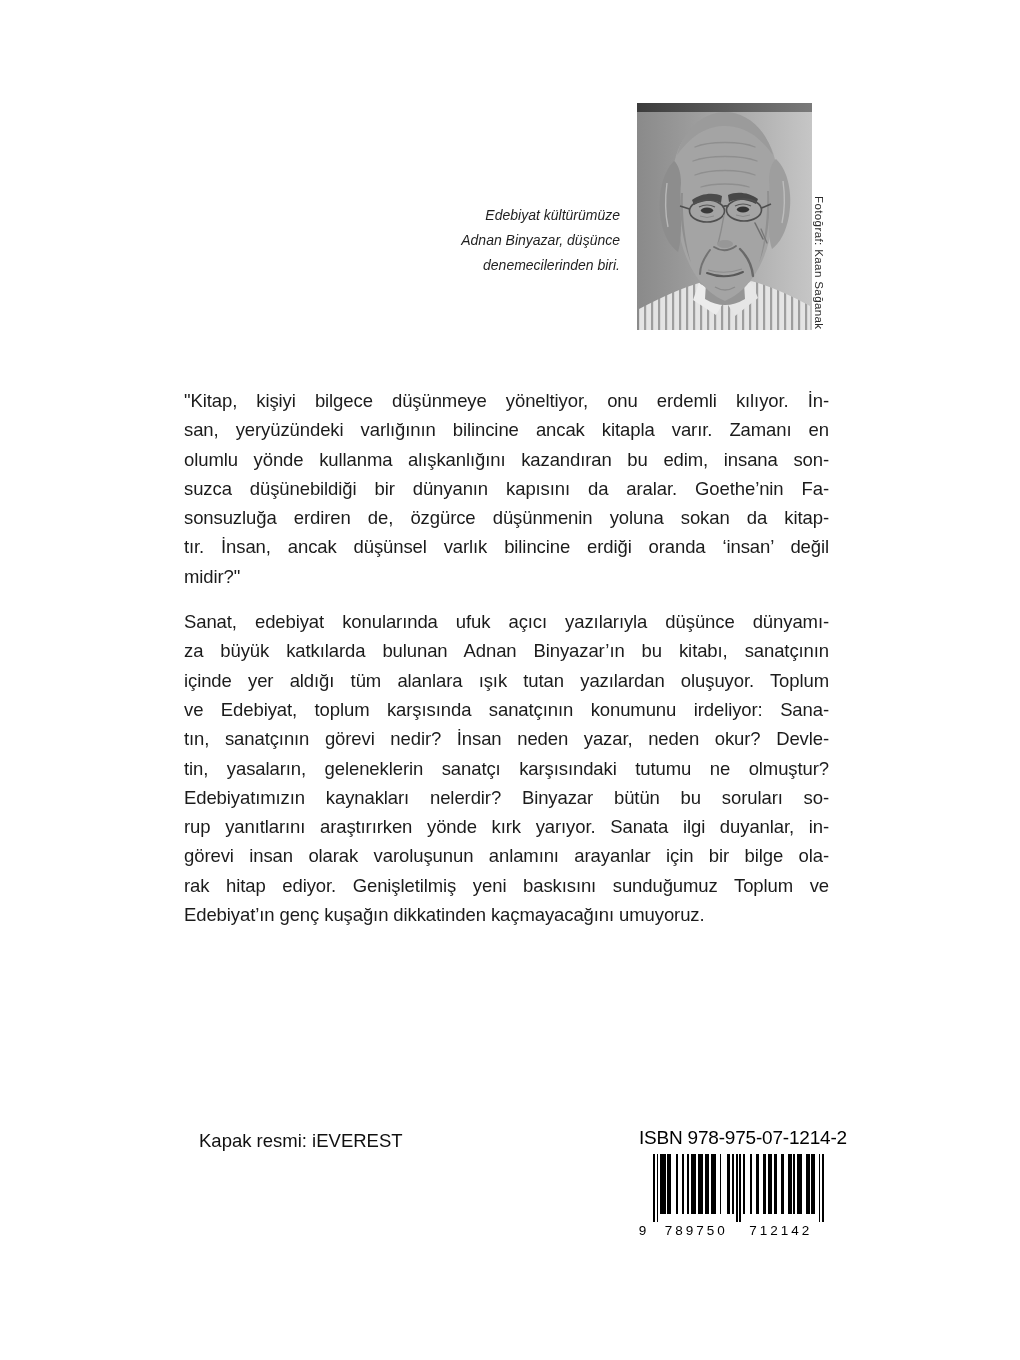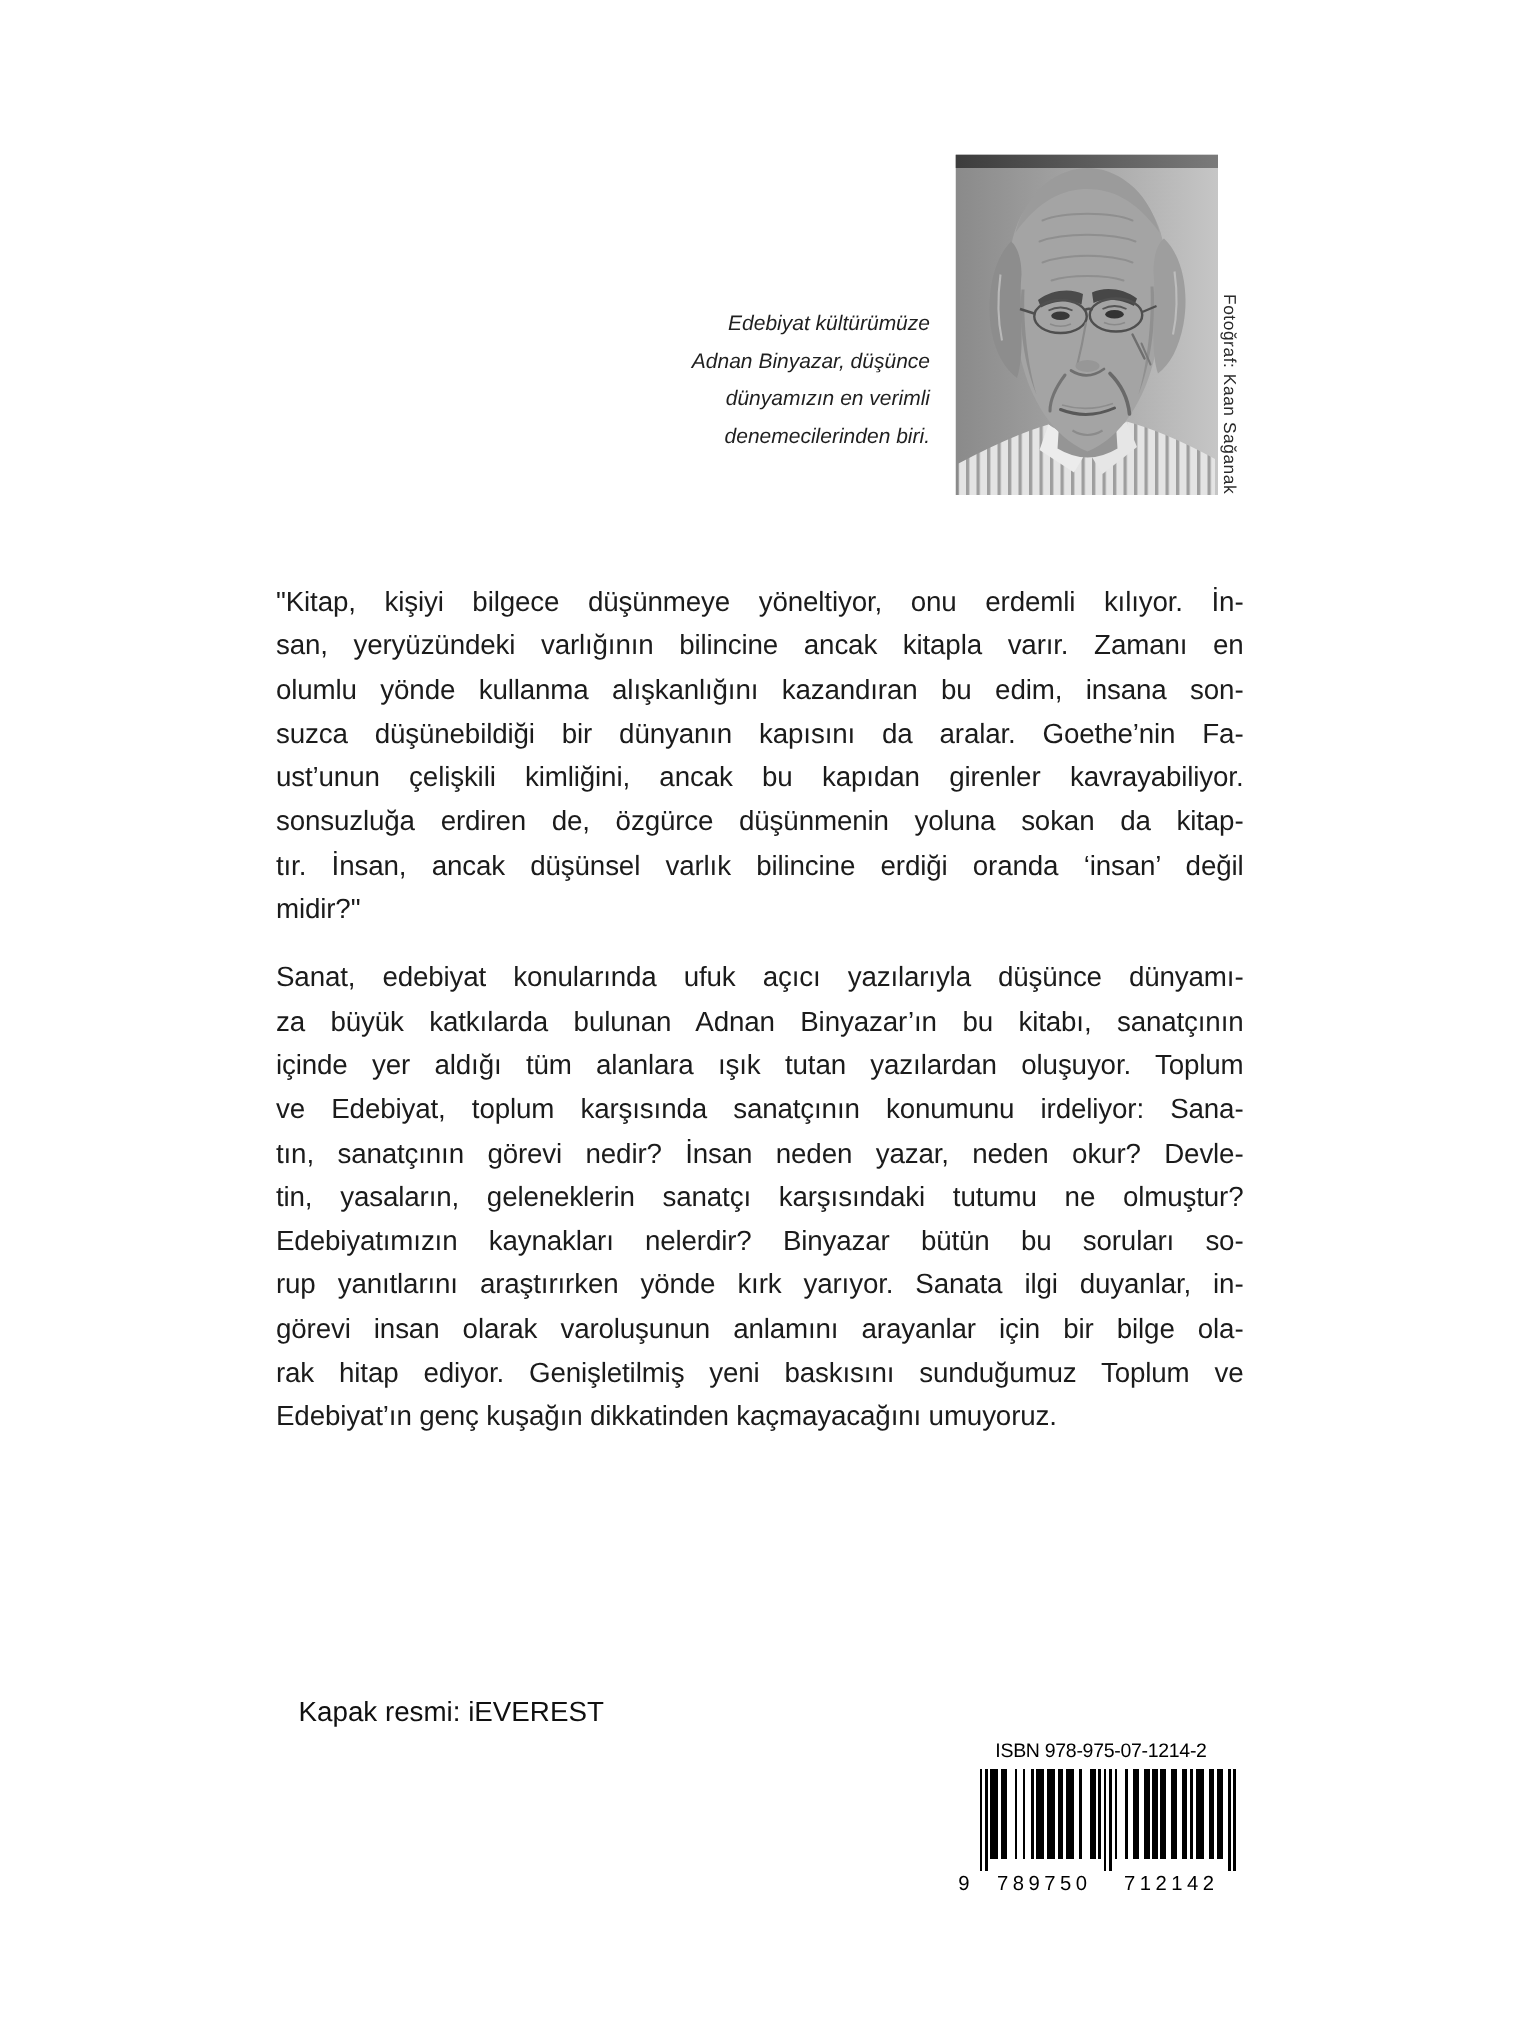--- a/index.html
+++ b/index.html
@@ -24,32 +24,31 @@
     position:absolute;left:184px;top:386px;width:645px;
     font-size:18.5px;line-height:29.3px;letter-spacing:-0.1px;color:#1b1b1b;
   }
   .para{margin:0 0 16px 0;}
   .line{text-align:justify;text-align-last:justify;}
   .line.last{text-align-last:left;}
   .it{}
   
   .kapak{position:absolute;left:199px;top:1130px;font-size:18.5px;color:#101010;}
   .isbn{position:absolute;left:639px;top:1127px;width:190px;text-align:center;}
-  .isbn-label{font-size:13px;letter-spacing:-0.2px;color:#000;white-space:nowrap;margin-top:32px;}
+  .isbn-label{font-size:19px;letter-spacing:-0.2px;color:#000;white-space:nowrap;}
   #barcode{display:block;margin:5px auto 0 auto;}
 </style>
 </head>
 <body>
 
 <div class="page">
 
   <div class="intro" id="intro">
       <div>Edebiyat kültürümüze</div>
       <div>Adnan Binyazar, düşünce</div>
-      <div>dünyamızın en verimli</div>
       <div>denemecilerinden biri.</div>
     </div>
 
   <div class="photo">
     <svg viewBox="0 0 175 227" preserveAspectRatio="none">
       <defs>
         <linearGradient id="bgGrad" x1="0" y1="0" x2="1" y2="0">
           <stop offset="0" stop-color="#8a8a8a"></stop>
           <stop offset="0.55" stop-color="#a9a9a9"></stop>
           <stop offset="1" stop-color="#c6c6c6"></stop>
@@ -125,21 +124,20 @@
   </div>
 
   <div class="photo-credit">Fotoğraf: Kaan Sağanak</div>
 
   <div class="bodytext" id="bodytext">
       <div class="para">
         <div class="line"><span>"Kitap, kişiyi bilgece düşünmeye yöneltiyor, onu erdemli kılıyor. İn-</span></div>
         <div class="line"><span>san, yeryüzündeki varlığının bilincine ancak kitapla varır. Zamanı en</span></div>
         <div class="line"><span>olumlu yönde kullanma alışkanlığını kazandıran bu edim, insana son-</span></div>
         <div class="line"><span>suzca düşünebildiği bir dünyanın kapısını da aralar. Goethe’nin Fa-</span></div>
-        <div class="line"><span>ust’unun çelişkili kimliğini, ancak bu kapıdan girenler kavrayabiliyor.</span></div>
         <div class="line"><span>sonsuzluğa erdiren de, özgürce düşünmenin yoluna sokan da kitap-</span></div>
         <div class="line"><span>tır. İnsan, ancak düşünsel varlık bilincine erdiği oranda ‘insan’ değil</span></div>
         <div class="line last"><span>midir?"</span></div>
       </div>
       <div class="para">
         <div class="line"><span>Sanat, edebiyat konularında ufuk açıcı yazılarıyla düşünce dünyamı-</span></div>
         <div class="line"><span>za büyük katkılarda bulunan Adnan Binyazar’ın bu kitabı, sanatçının</span></div>
         <div class="line"><span>içinde yer aldığı tüm alanlara ışık tutan yazılardan oluşuyor. </span><span class="it">Toplum</span></div>
         <div class="line"><span class="it">ve Edebiyat</span><span>, toplum karşısında sanatçının konumunu irdeliyor: Sana-</span></div>
         <div class="line"><span>tın, sanatçının görevi nedir? İnsan neden yazar, neden okur? Devle-</span></div>

